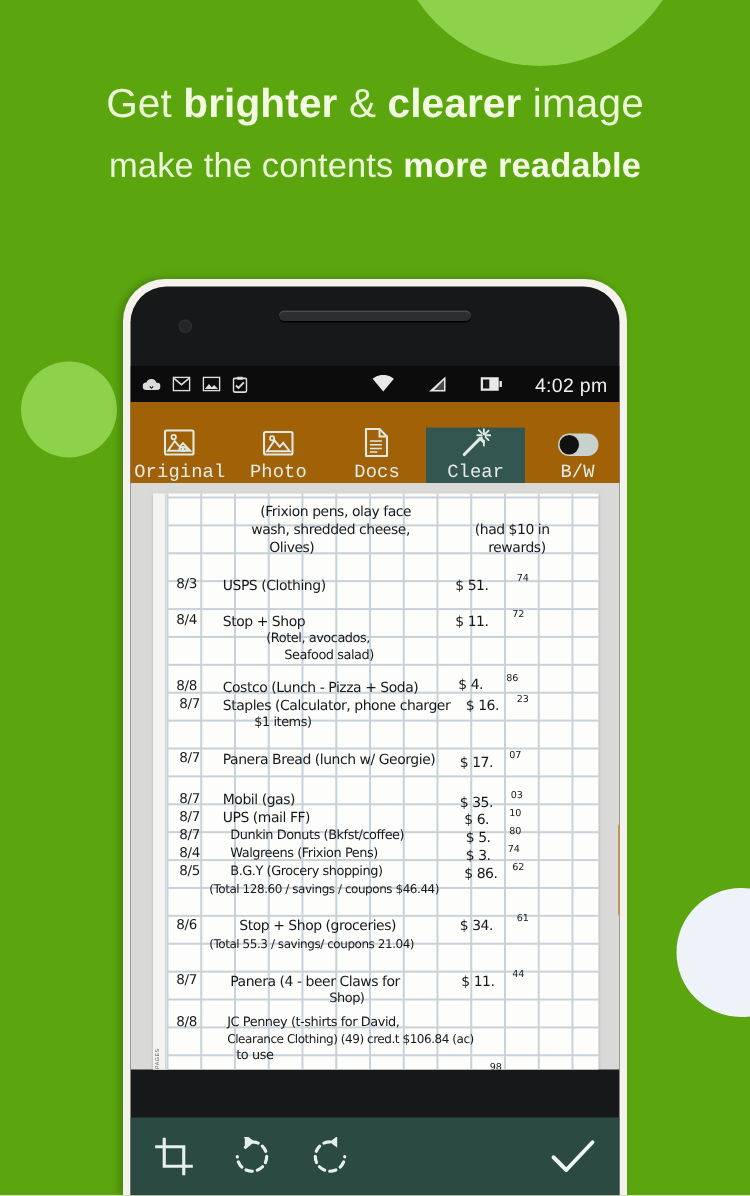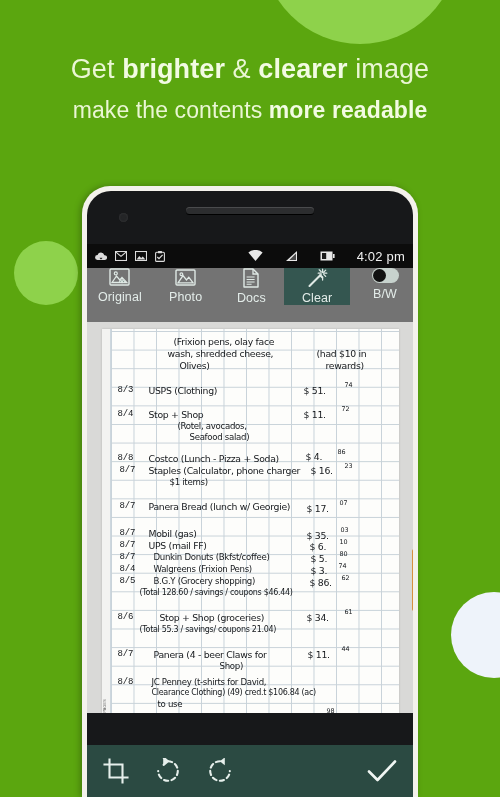--- a/index.html
+++ b/index.html
@@ -76,23 +76,24 @@
     color: #e8e8e8;
   }
   .sb-left { display: flex; align-items: center; gap: 8px; }
   .sb-right { margin-left: auto; display: flex; align-items: center; gap: 22px; }
   .sb-time { font-size: 13px; font-weight: 400; color: #f0f0f0; letter-spacing: .2px; }
   .sb-ico { display: block; }
 
   
   .toolbar {
     width: 100%; height: 54px;
-    background: #737373;
-    display: flex; align-items: flex-start;
+    background: #a16207;
+    display: flex; align-items: flex-end;
     color: #dfe9e5;
+    font-family: Liberation Mono, monospace;
   }
   .tb-item {
     flex: 1 1 0;
     display: flex; flex-direction: column;
     align-items: center; justify-content: center;
     gap: 3px;
     cursor: pointer;
   }
   .tb-item.selected { background: #345650; }
   .tb-label { font-size: 12.5px; color: #e3ece9; letter-spacing: .1px; }
@@ -152,21 +153,21 @@
 
   
   .hw { position: absolute; left: 0; top: 0; width: 100%; height: 100%; }
   .hw .ln {
     position: absolute;
     font-family: "DejaVu Sans", sans-serif;
     color: #15181c;
     white-space: nowrap;
     transform-origin: left center;
   }
-  .hw .date { font-size: 9px; letter-spacing: -.2px; font-family: Liberation Mono, monospace; }
+  .hw .date { font-size: 9px; letter-spacing: -.2px; }
   .hw .desc { font-size: 9.3px; letter-spacing: -.3px; }
   .hw .sub  { font-size: 8.6px; letter-spacing: -.3px; }
   .hw .amt  { font-size: 9.3px; letter-spacing: -.3px; }
   .hw .cents{ font-size: 6.4px; vertical-align: super; }
 
   
   .bottombar {
     position: absolute; left: 0; bottom: 0;
     width: 100%; height: 52px;
     background: #2b4a42;

